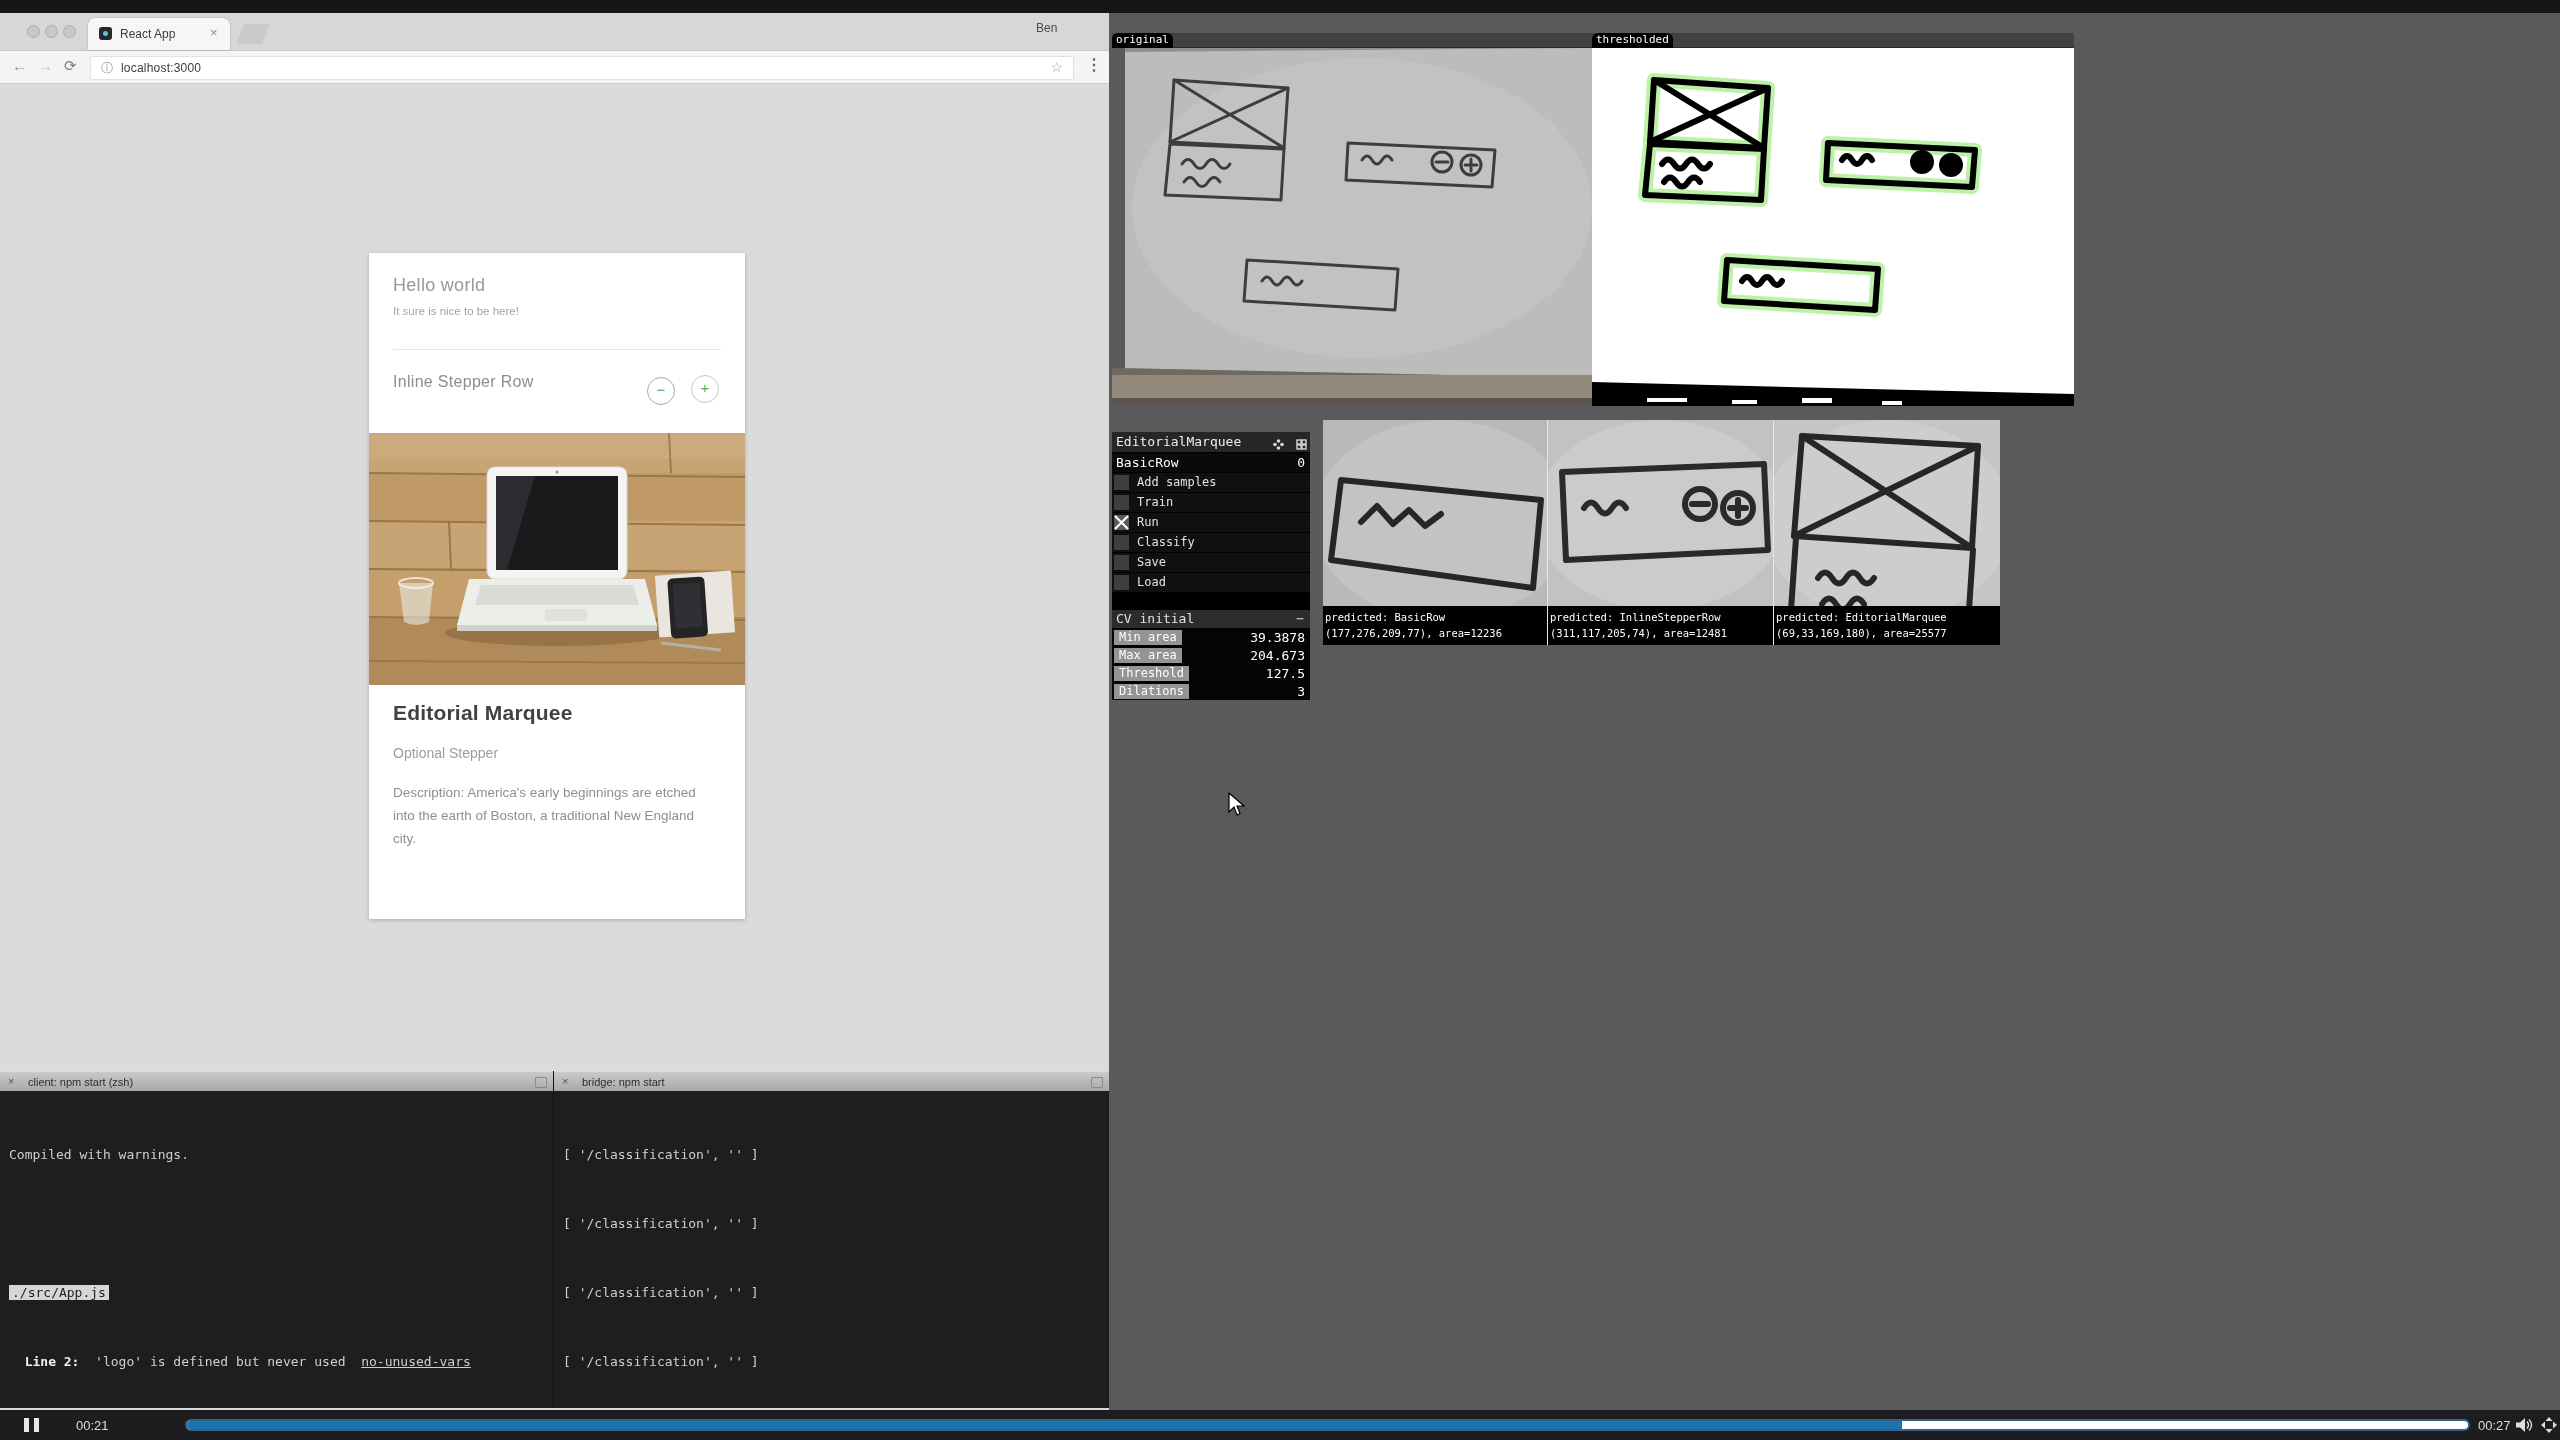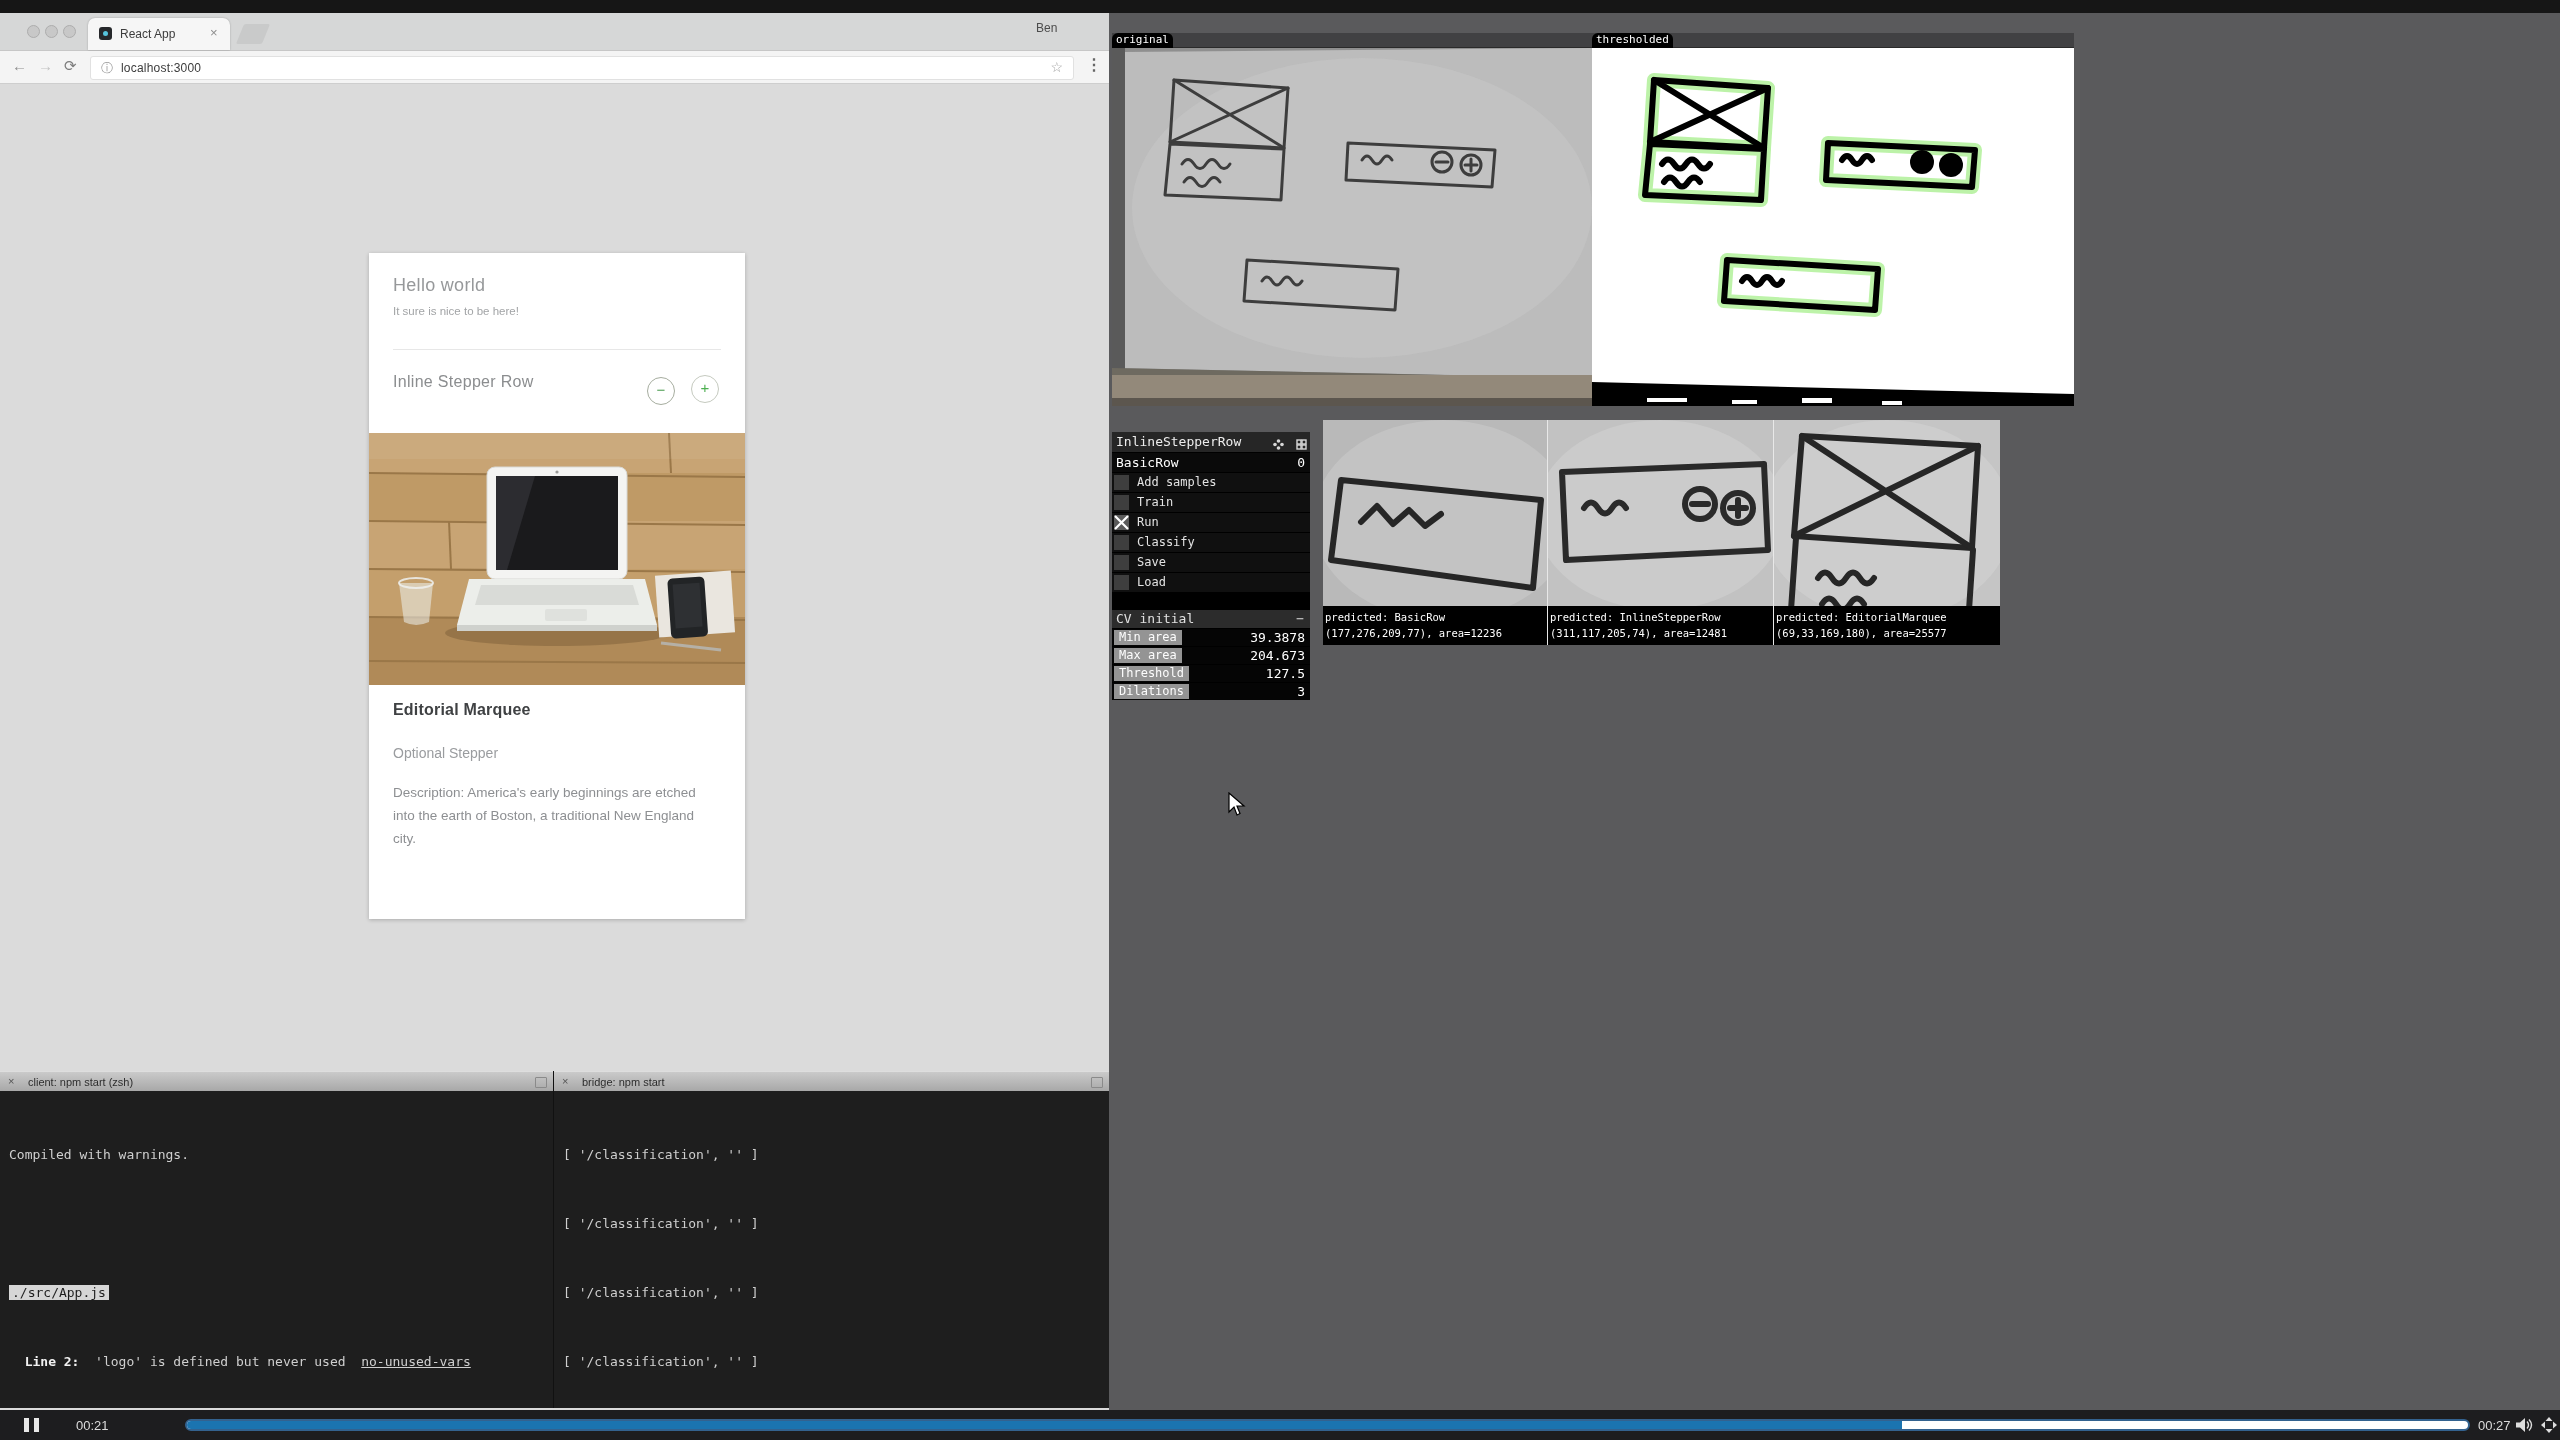--- a/index.html
+++ b/index.html
@@ -32,21 +32,21 @@
   
   .card{left:369px;top:169px;width:376px;height:666px;background:#ffffff;box-shadow:0 1px 4px rgba(0,0,0,.22);}
   .card .h1{left:24px;top:22px;font-size:18px;color:#96989a;letter-spacing:.3px;}
   .card .sub{left:24px;top:52px;font-size:11.5px;color:#a2a4a6;}
   .card .hr{left:24px;top:96px;width:328px;height:1px;background:#e7e7e7;}
   .card .steplabel{left:24px;top:120px;font-size:16px;color:#8b8d8f;letter-spacing:.3px;}
   .stepbtn{width:26px;height:26px;border-radius:50%;background:#fff;text-align:center;line-height:24px;font-size:15px;}
   .minusbtn{left:278px;top:124px;border:1.6px solid #a6ad9f;color:#4d9e52;}
   .plusbtn{left:322px;top:122px;border:1.4px solid #c5cabf;color:#4caf50;}
   .card .photo{left:0;top:180px;}
-  .card .h2{left:24px;top:448px;font-size:16px;font-weight:bold;color:#3f4143;letter-spacing:.2px;}
+  .card .h2{left:24px;top:448px;font-size:21px;font-weight:bold;color:#3f4143;letter-spacing:.2px;}
   .card .cap{left:24px;top:492px;font-size:14px;color:#9a9c9f;}
   .card .desc{left:24px;top:528px;width:316px;font-size:13.5px;line-height:23px;color:#8d8f92;}
 
   
   .desktop{left:1109px;top:13px;width:1451px;height:1397px;background:#5a5a5c;}
   .cvwin{position:absolute;top:20px;}
   .cvtitle{position:absolute;left:0;top:0;width:100%;height:14px;background:#414143;border-bottom:1px solid #2a2a2a;}
   .cvchip{position:absolute;left:0;top:0;height:26px;background:#000;color:#fff;font-size:11px;line-height:14px;padding:0 4px;border-radius:6px;}
   .cvimg{position:absolute;left:0;top:15px;}
 
@@ -243,21 +243,21 @@
             <rect x="140" y="352" width="25" height="4"></rect>
           <rect x="210" y="350" width="30" height="5"></rect>
             <rect x="290" y="353" width="20" height="4"></rect>
         </g>
       </svg>
     </div>
 
 
     <div class="abs panel mono">
       <div class="prow ptitle">
-        <span>InlineStepperRow</span>
+        <span>EditorialMarquee</span>
         <span class="picons">
           <svg width="11" height="11" viewBox="0 0 11 11" style="margin-right:4px;">
             <circle cx="5.5" cy="2" r="1.8" fill="#d8d8d8"></circle>
               <circle cx="5.5" cy="9" r="1.8" fill="#d8d8d8"></circle>
             <circle cx="2" cy="5.5" r="1.8" fill="#d8d8d8"></circle>
               <circle cx="9" cy="5.5" r="1.8" fill="#d8d8d8"></circle>
           </svg>
           <svg width="11" height="11" viewBox="0 0 11 11">
             <g fill="none" stroke="#d8d8d8" stroke-width="1.4">
               <rect x="1" y="1" width="4" height="4"></rect>

